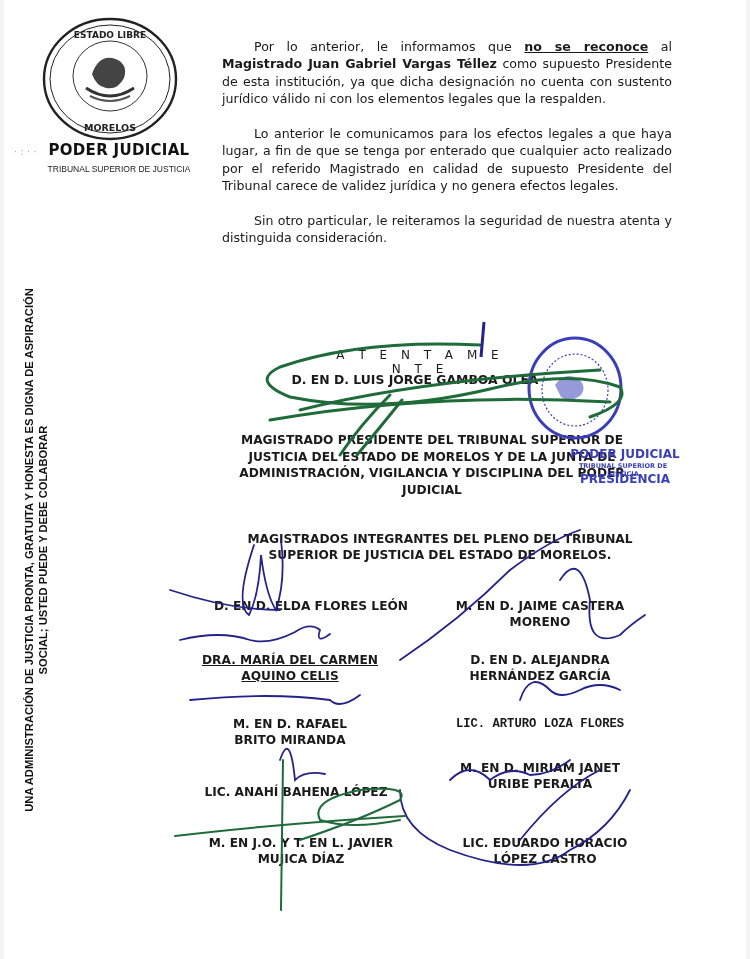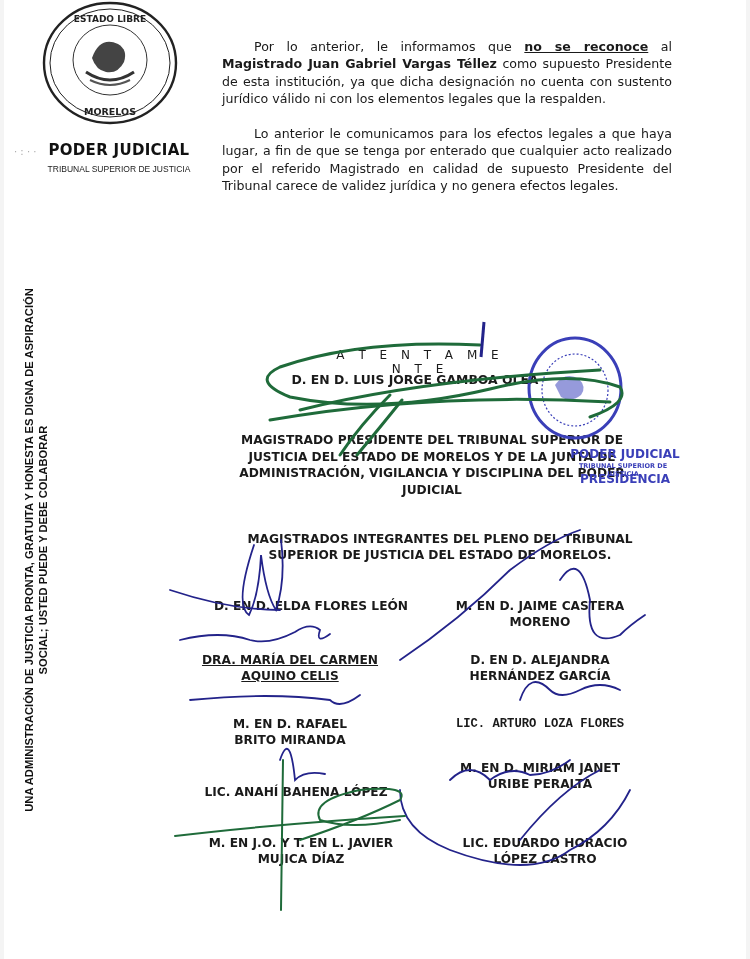--- a/index.html
+++ b/index.html
@@ -9,21 +9,21 @@
     font-family: "DejaVu Sans", "Liberation Sans", sans-serif;
     color: #1a1a1a;
     position: relative;
   }
   .page {
     position: absolute; left: 4px; top: 0; width: 742px; height: 959px;
     background: #ffffff;
   }
   
   .seal {
-    position: absolute; left: 40px; top: 0; width: 140px; height: 126px;
+    position: absolute; left: 40px; top: 16px; width: 140px; height: 126px;
   }
   .seal svg { width: 140px; height: 126px; }
   .poder {
     position: absolute; left: 44px; top: 141px; width: 150px;
     font-family: "DejaVu Sans", sans-serif; font-weight: bold;
     font-size: 15px; letter-spacing: 0.3px; color: #111;
     text-align: center;
   }
   .tribunal {
     position: absolute; left: 44px; top: 164px; width: 150px;
@@ -101,20 +101,21 @@
 <div class="tribunal">TRIBUNAL SUPERIOR DE JUSTICIA</div>
 
 <div class="slogan">
   <div>UNA ADMINISTRACIÓN DE JUSTICIA PRONTA, GRATUITA Y HONESTA ES DIGNA DE ASPIRACIÓN</div>
   <div>SOCIAL; USTED PUEDE Y DEBE COLABORAR</div>
 </div>
 
 <div class="body">
   <p class="indent"><span>Por lo anterior, le informamos que </span><b><u>no se reconoce</u></b><span> al </span><b>Magistrado Juan Gabriel Vargas Téllez</b><span> como supuesto Presidente de esta institución, ya que dicha designación no cuenta con sustento jurídico válido ni con los elementos legales que la respalden.</span></p>
   <p class="indent">Lo anterior le comunicamos para los efectos legales a que haya lugar, a fin de que se tenga por enterado que cualquier acto realizado por el referido Magistrado en calidad de supuesto Presidente del Tribunal carece de validez jurídica y no genera efectos legales.</p>
+  <p class="indent">Sin otro particular, le reiteramos la seguridad de nuestra atenta y distinguida consideración.</p>
 </div>
 
 <div class="atentamente">A T E N T A M E N T E</div>
 <div class="signer">D. EN D. LUIS JORGE GAMBOA OLEA</div>
 <div class="signer-title">MAGISTRADO PRESIDENTE DEL TRIBUNAL SUPERIOR DE JUSTICIA DEL ESTADO DE MORELOS Y DE LA JUNTA DE ADMINISTRACIÓN, VIGILANCIA Y DISCIPLINA DEL PODER JUDICIAL</div>
 
 <div class="magistrados-head">MAGISTRADOS INTEGRANTES DEL PLENO DEL TRIBUNAL SUPERIOR DE JUSTICIA DEL ESTADO DE MORELOS.</div>
 
 <div class="judge" style="left:196px; top:598px;">D. EN D. ELDA FLORES LEÓN</div>
 <div class="judge" style="left:440px; top:598px; width:200px;">M. EN D. JAIME CASTERA MORENO</div>

